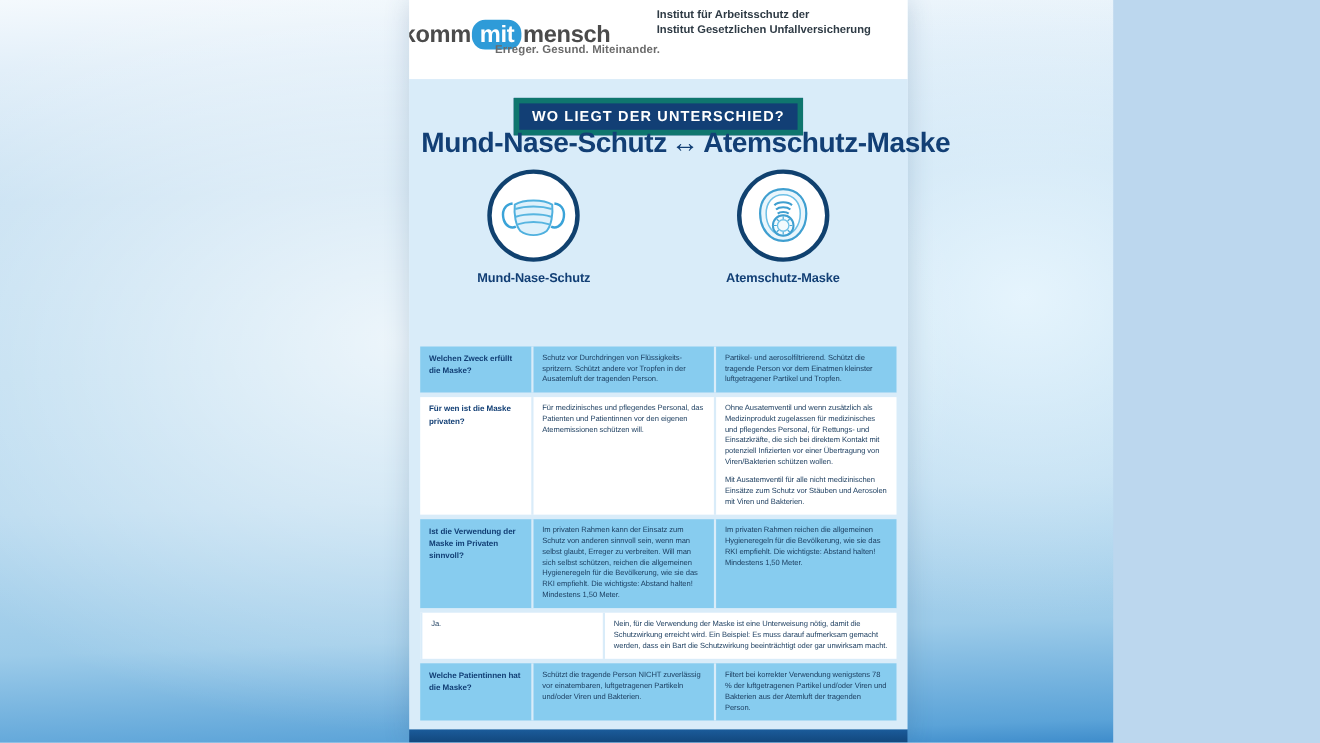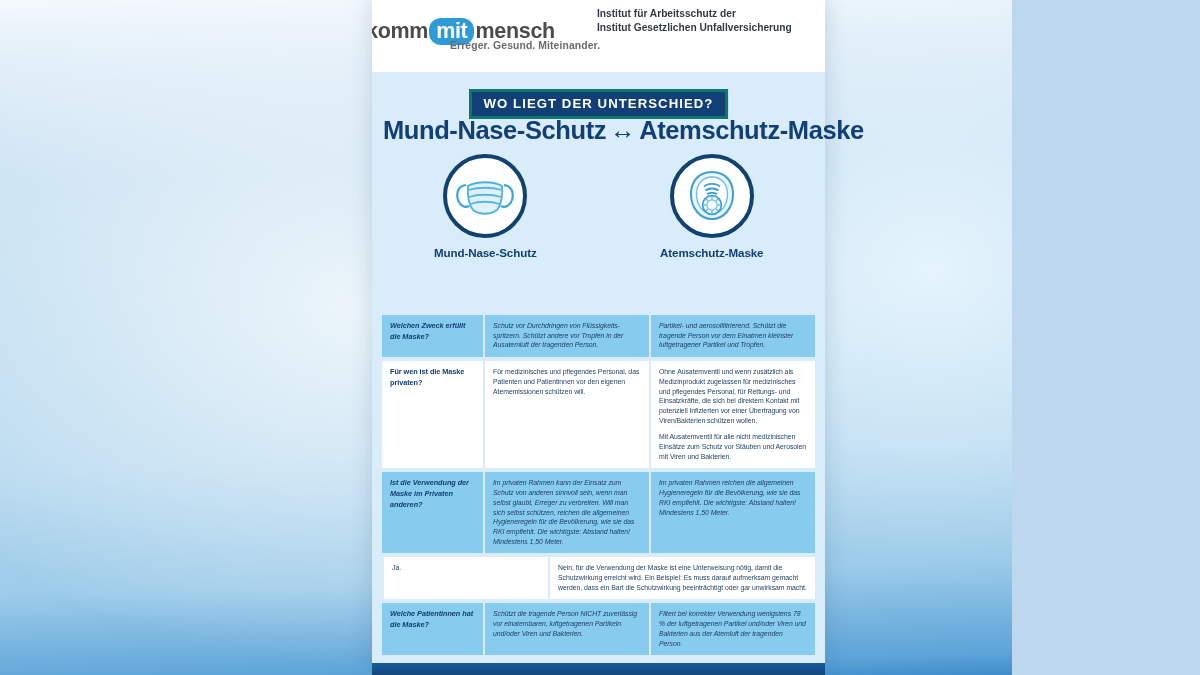--- a/index.html
+++ b/index.html
@@ -45,21 +45,21 @@
   .ifa-sub{font-size:10.2px;font-weight:700;color:#2f3b45;line-height:12.4px;margin-top:2px;white-space:nowrap;}
   .body-blue{
     background:#d9ecf9;height:591px;position:relative;
   }
   .footer-bar{height:12px;background:linear-gradient(180deg,#1b5c9b 0%,#12477d 100%);}
   
   .ribbon{
     position:absolute;left:50%;transform:translateX(-50%);top:17px;
     background:#123f75;color:#ffffff;font-size:13.2px;font-weight:700;
     letter-spacing:1.05px;padding:4px 12px 5px 12px;white-space:nowrap;
-    border:3px solid #0f766e;
+    border:5px solid #0f766e;
   }
   .maintitle{
     position:absolute;left:11px;right:0;top:44px;text-align:center;
     font-size:25.5px;font-weight:700;color:#123f75;letter-spacing:-0.4px;
     white-space:nowrap;
   }
   .arrow{font-weight:700;padding:0 4px;}
   
   .iconrow{position:absolute;left:0;right:0;top:82px;display:flex;}
   .iconcell{flex:1;display:flex;flex-direction:column;align-items:center;}
@@ -68,21 +68,21 @@
     border:4px solid #10416f;background:#ffffff;
     display:flex;align-items:center;justify-content:center;
   }
   .icap{
     margin-top:8px;font-size:11.6px;font-weight:700;color:#123f75;
     white-space:nowrap;letter-spacing:-0.1px;
   }
   
   .tbl{position:absolute;left:10px;right:10px;top:243px;}
   .trow{display:flex;align-items:stretch;}
-  .trow.alt{background:#87ccef;font-style:italic;}
+  .trow.alt{background:#87ccef;}
   .trow.plain{background:#ffffff;}
   .cell{
     padding:6px 8px 7px 8px;box-sizing:border-box;
   }
   .c1{width:101px;flex:0 0 101px;}
   .c2{width:166px;flex:0 0 166px;}
   .c3{flex:1 1 auto;}
   .trow .c2, .trow .c3{border-left:2px solid #d9ecf9;}
   .q{
     font-size:7.3px;font-weight:700;color:#123f75;line-height:10.6px;
@@ -185,21 +185,21 @@
               <div class="a">Für medizinisches und pflegendes Personal, das Patienten und Patientinnen vor den eigenen Atememissionen schützen will.</div>
             </div>
             <div class="cell c3">
               <div class="a">Ohne Ausatemventil und wenn zusätzlich als Medizinprodukt zugelassen für medizinisches und pflegendes Personal, für Rettungs- und Einsatzkräfte, die sich bei direktem Kontakt mit potenziell Infizierten vor einer Übertragung von Viren/Bakterien schützen wollen.</div>
               <div class="a">Mit Ausatemventil für alle nicht medizinischen Einsätze zum Schutz vor Stäuben und Aerosolen mit Viren und Bakterien.</div>
             </div>
           </div>
           <div class="spacer"></div>
           <div class="trow alt">
             <div class="cell c1">
-              <div class="q">Ist die Verwendung der Maske im Privaten anderen?</div>
+              <div class="q">Ist die Verwendung der Maske im Privaten sinnvoll?</div>
             </div>
             <div class="cell c2">
               <div class="a">Im privaten Rahmen kann der Einsatz zum Schutz von anderen sinnvoll sein, wenn man selbst glaubt, Erreger zu verbreiten. Will man sich selbst schützen, reichen die allgemeinen Hygieneregeln für die Bevölkerung, wie sie das RKI empfiehlt. Die wichtigste: Abstand halten! Mindestens 1,50 Meter.</div>
             </div>
             <div class="cell c3">
               <div class="a">Im privaten Rahmen reichen die allgemeinen Hygieneregeln für die Bevölkerung, wie sie das RKI empfiehlt. Die wichtigste: Abstand halten! Mindestens 1,50 Meter.</div>
             </div>
           </div>
           <div class="spacer"></div>
           <div class="trow plain">

